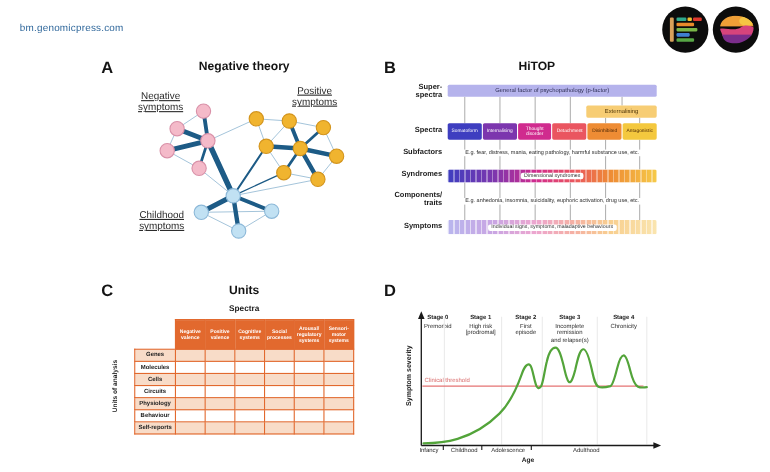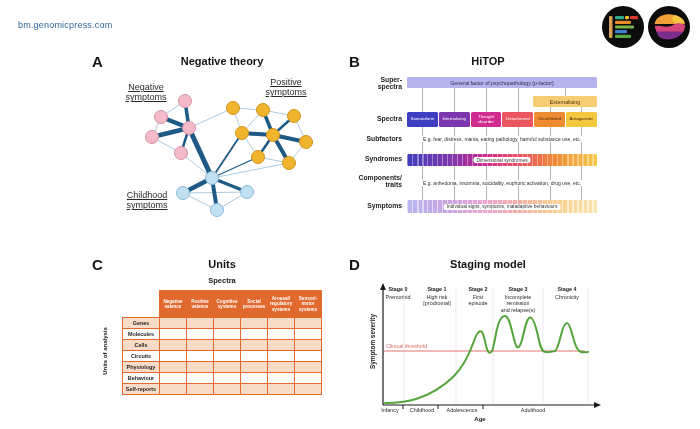--- a/index.html
+++ b/index.html
@@ -327,21 +327,20 @@
             <td></td>
             <td></td>
             <td></td>
           </tr>
       </tbody>
     </table>
   </div>
 
   <div id="panelD" class="abs">
     <div class="abs panel-letter" style="left:4px; top:6px;">D</div>
-    <div class="abs panel-title ctr" style="left:43px; top:8px; width:200px;">Staging model</div>
 
     <div class="abs ylab">Symptom severity</div>
     <div class="abs thresh-label">Clinical threshold</div>
 
     <div class="abs stage-name" style="left:31px; top:36px; width:44px;">Stage 0</div>
     <div class="abs stage-desc pre" style="left:31px; top:44px; width:44px;">Premorbid</div>
     <div class="abs stage-name" style="left:70px; top:36px; width:44px;">Stage 1</div>
     <div class="abs stage-desc pre" style="left:70px; top:44px; width:44px;">High risk
 [prodromal]</div>
     <div class="abs stage-name" style="left:111px; top:36px; width:44px;">Stage 2</div>

